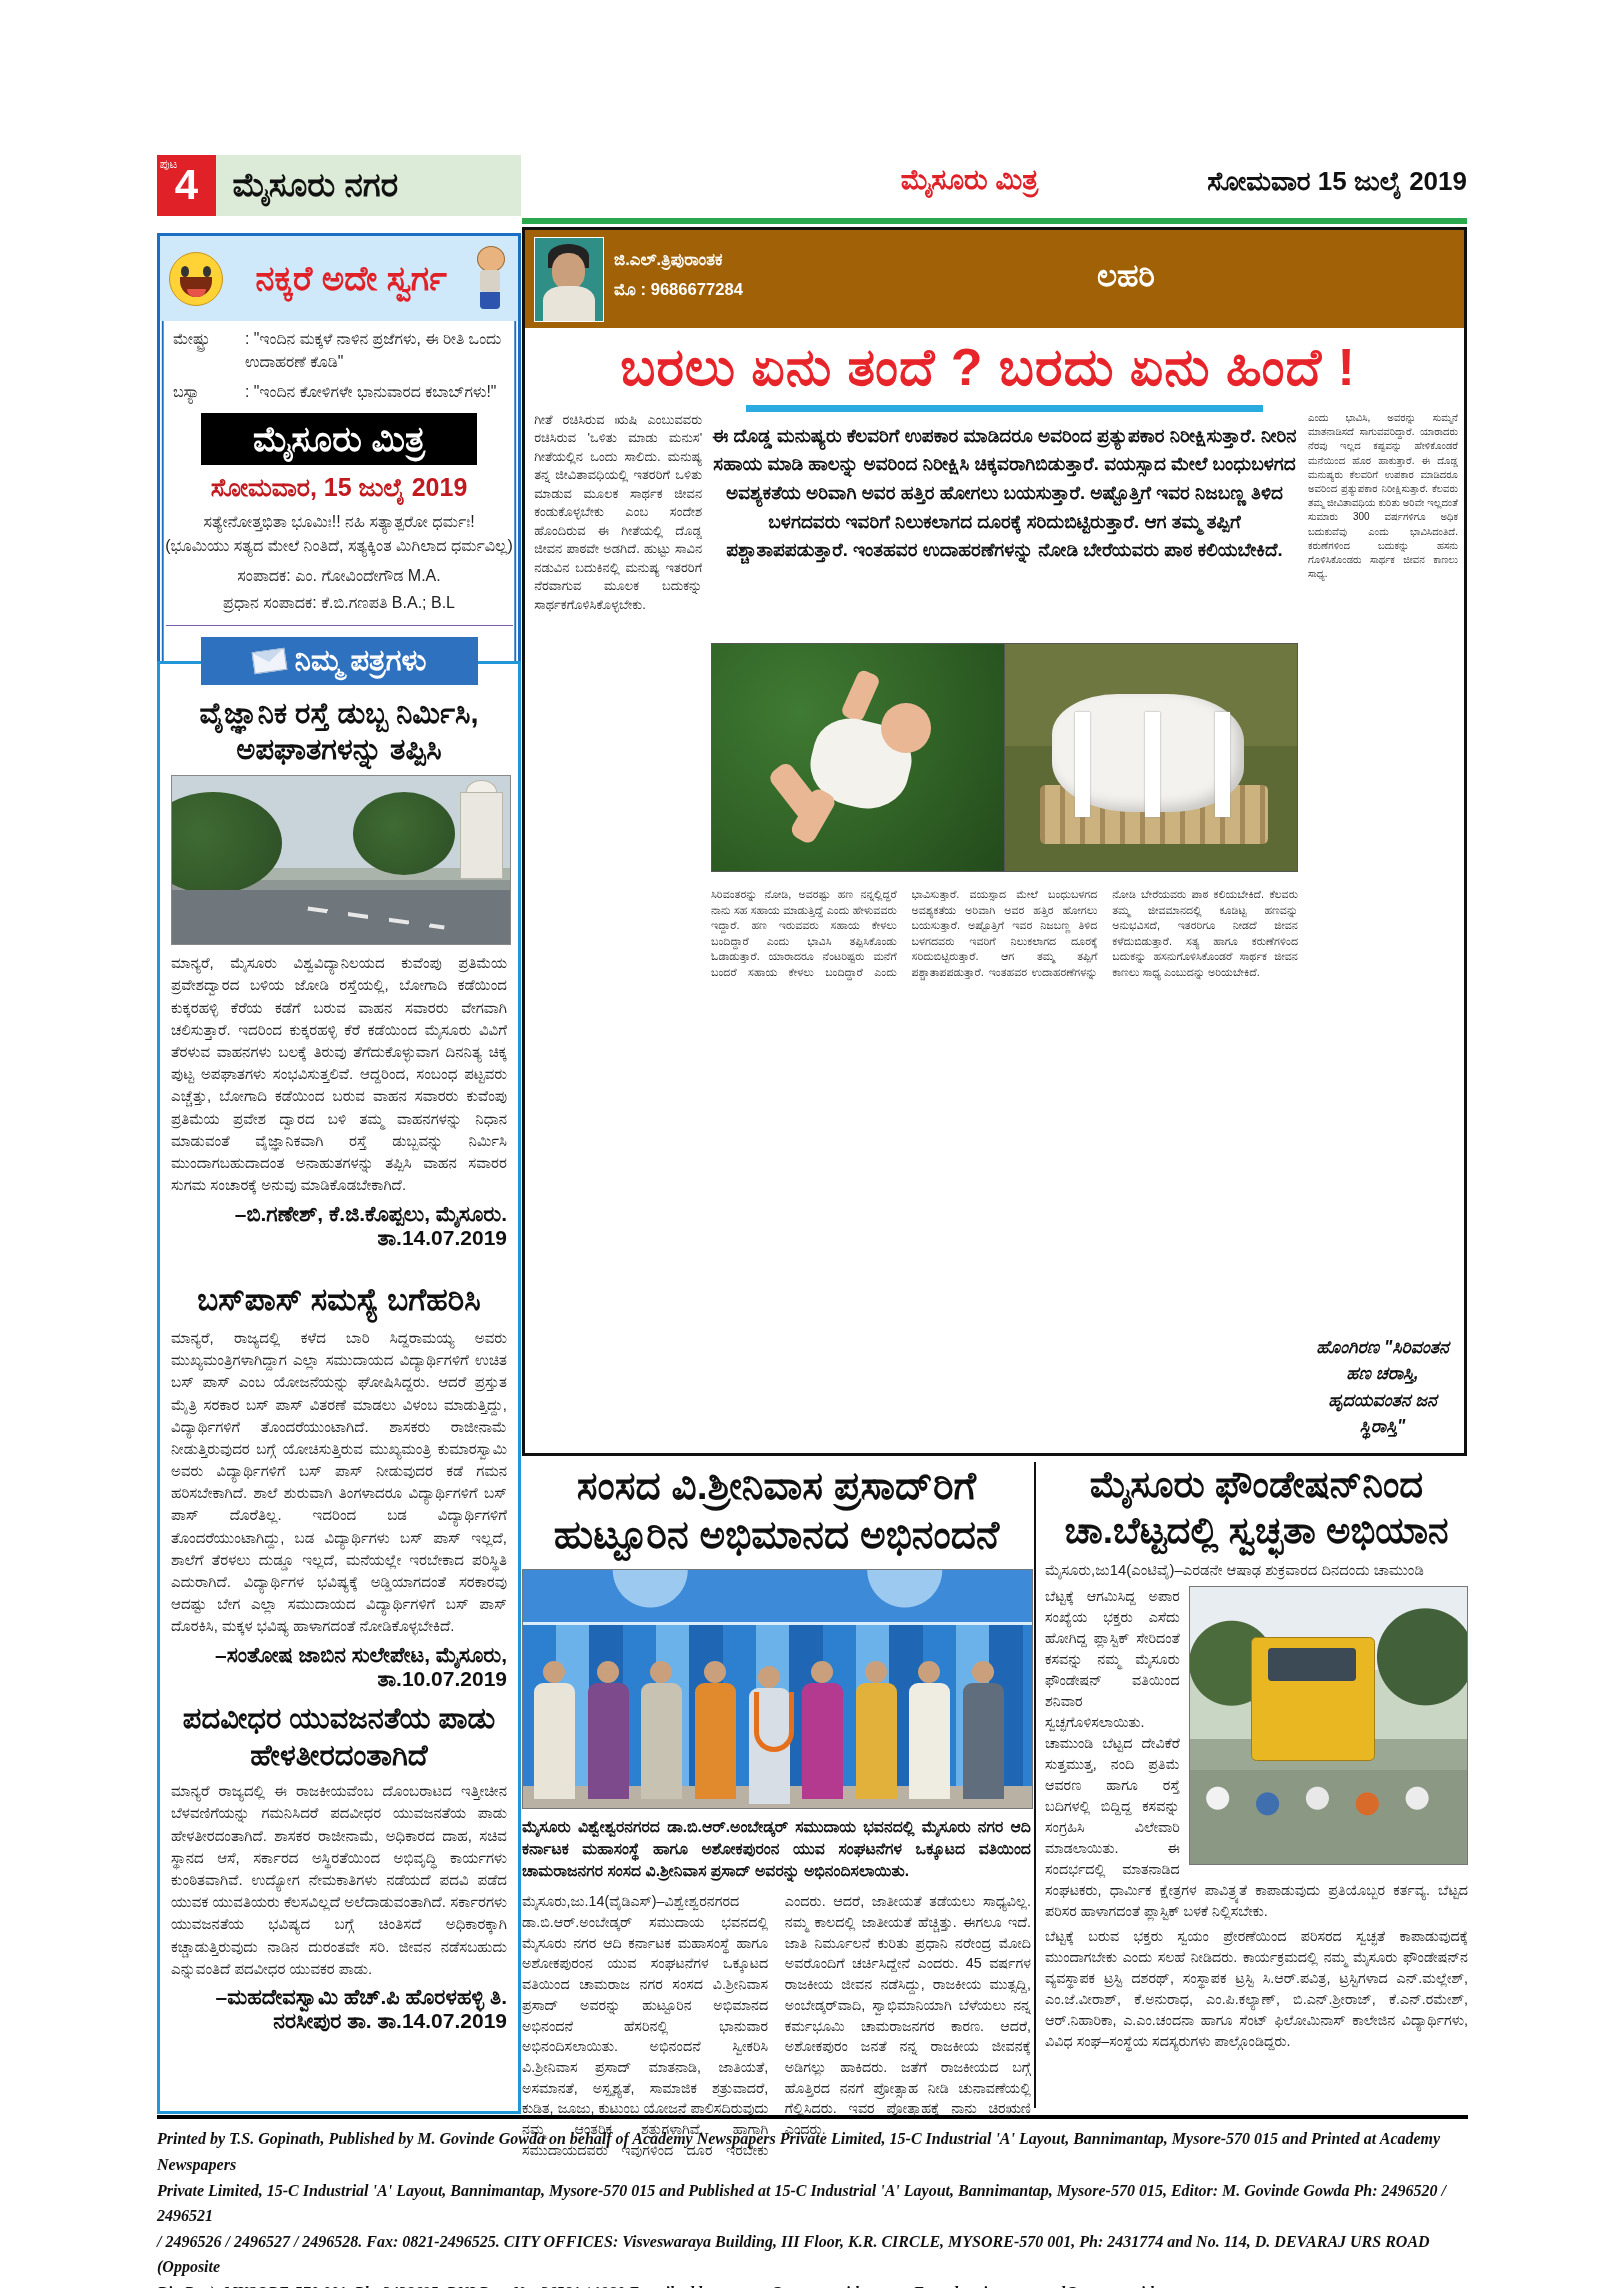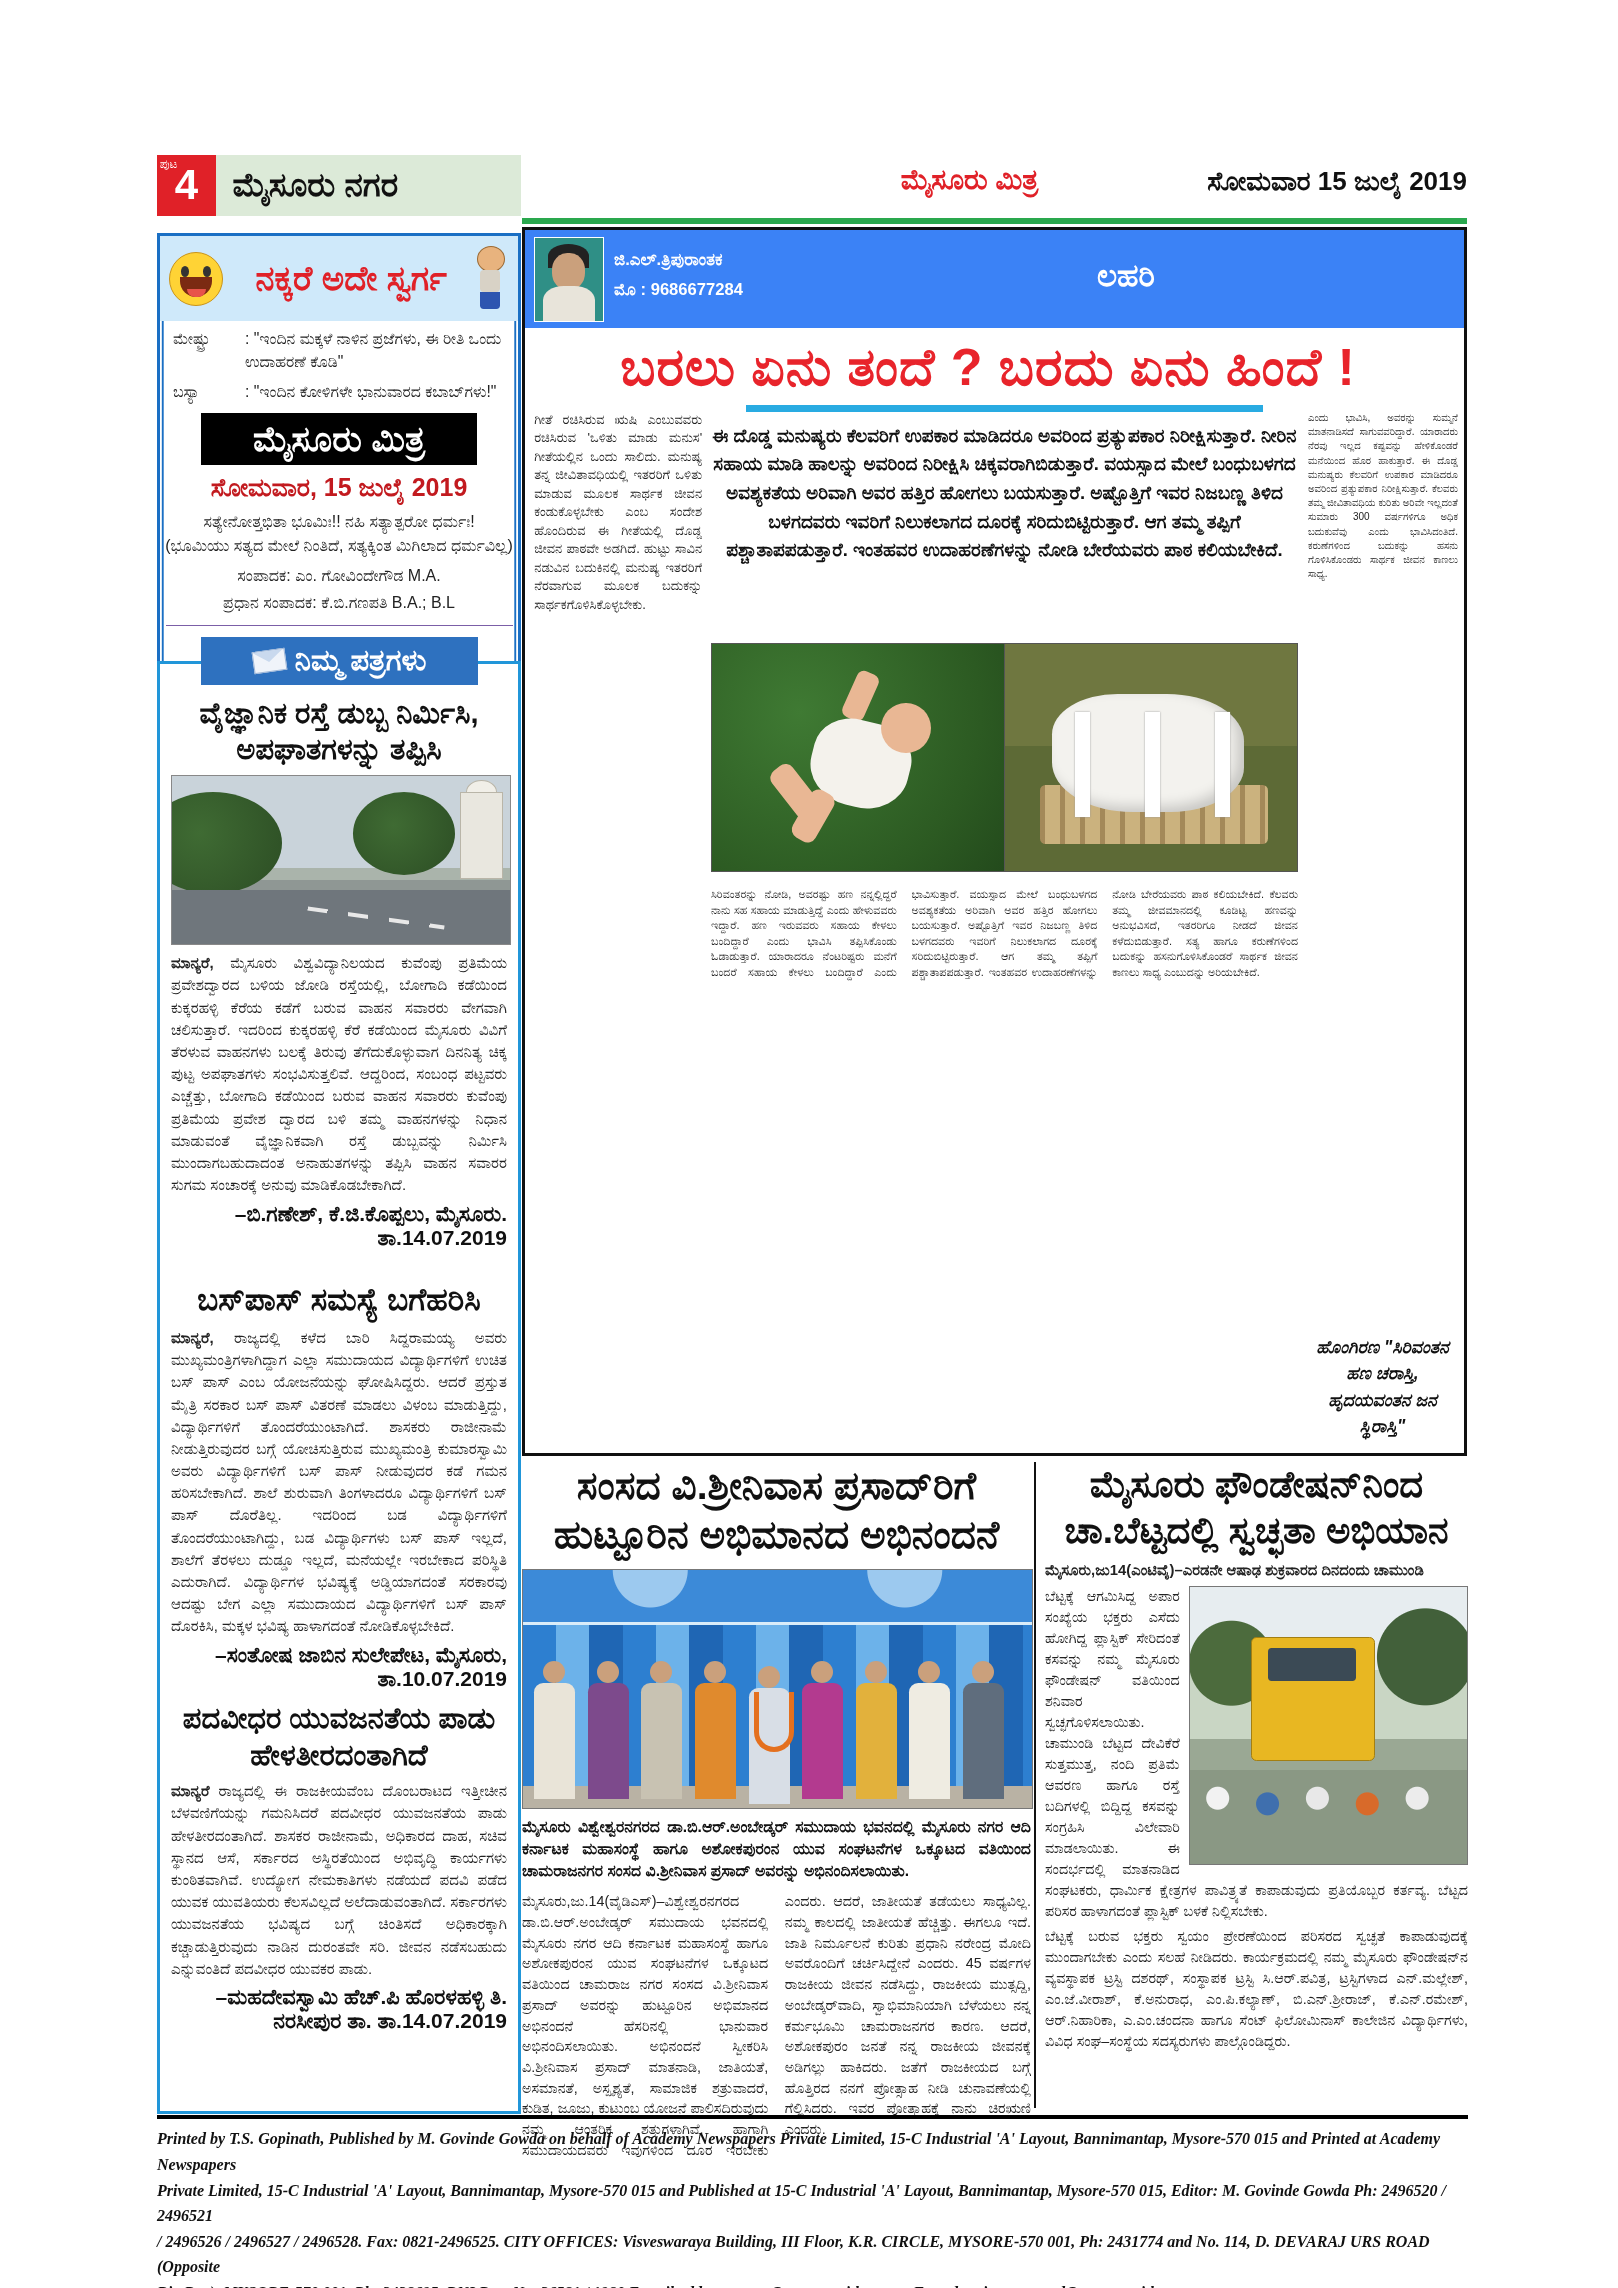--- a/index.html
+++ b/index.html
@@ -1,20 +1,20 @@
 <!DOCTYPE html>
 <html style="font-size:14.8px"><head>
 <meta charset="utf-8">
 <style>
   html,body{margin:0;padding:0;background:#f2f2ee;}
   .page{position:relative;width:1619px;height:2289px;background:#ffffff;
         font-family:"Liberation Sans",sans-serif;color:#1a1a1a;overflow:hidden;}
   .abs{position:absolute;}
   .jus{text-align:justify;}
-  .b{font-weight:bold;}
+  .b{font-weight:normal;}
 
   
   .page-badge{left:157px;top:155px;width:59px;height:61px;background:#e02128;color:#fff;}
   .page-badge .lbl{position:absolute;left:2.8px;top:1.8px;font-size:12px;}
   .page-badge .num{position:absolute;left:0;right:0;top:5.5px;font-size:42px;font-weight:bold;text-align:center;}
   .section-box{left:216px;top:155px;width:305px;height:61px;background:#dcead8;
                display:flex;align-items:center;padding-left:16.6px;box-sizing:border-box;
                font-size:33px;font-weight:bold;color:#111;}
   .masthead-center{left:831px;top:164px;width:277px;text-align:center;color:#e02128;
                    font-size:28px;font-weight:bold;}
@@ -67,21 +67,21 @@
   .road-photo .tower{position:absolute;right:7.4px;top:16.6px;width:41px;height:85px;background:#e9e7df;border:0.9px solid #b9b5a8;}
   .road-photo .dome{position:absolute;right:13px;top:3.7px;width:29.5px;height:22px;border-radius:50% 50% 0 0;background:#f1efe8;border:0.9px solid #b9b5a8;}
   .road-photo .road{position:absolute;left:0;right:0;bottom:0;height:54px;background:#6f767c;}
   .road-photo .lane{position:absolute;bottom:24px;left:40%;width:138px;height:3.7px;
                     background:repeating-linear-gradient(90deg,#e8e8e8 0 20px,transparent 20px 41px);transform:rotate(8deg);}
   .lt-body{font-size:15px;line-height:1.48;color:#222;margin-top:7.4px;}
   .lt-sign{font-size:21px;font-weight:bold;text-align:right;margin:5.5px 0 9.2px 0;color:#111;}
 
   
   .lahari{left:522px;top:227px;width:945px;height:1229px;border:3.7px solid #101010;box-sizing:border-box;background:#fff;}
-  .lahari-banner{position:absolute;left:0;top:0;right:0;height:98px;background:#3b82f6;}
+  .lahari-banner{position:absolute;left:0;top:0;right:0;height:98px;background:#a16207;}
   .author-photo{position:absolute;left:9.2px;top:7.4px;width:68px;height:83px;background:#2f8f86;border:1.8px solid #fff;overflow:hidden;}
   .author-photo .hair{position:absolute;left:13px;top:5.5px;width:41px;height:24px;border-radius:50% 50% 0 0;background:#222;}
   .author-photo .face{position:absolute;left:16.6px;top:14.8px;width:33px;height:37px;border-radius:46%;background:#caa07c;}
   .author-photo .shirt{position:absolute;left:7.4px;top:48px;width:52px;height:35px;border-radius:40% 40% 0 0;background:#e8e4da;}
   .author-name{position:absolute;left:89px;top:20px;color:#fff;font-size:16.6px;font-weight:bold;}
   .author-phone{position:absolute;left:89px;top:50px;color:#fff;font-size:16.6px;font-weight:bold;}
   .lahari-tag{position:absolute;left:572px;top:28px;color:#fff;font-size:31px;font-weight:bold;}
   .lahari-head{position:absolute;left:0;right:13px;top:107px;text-align:center;color:#e8242b;
                font-size:52px;font-weight:bold;letter-spacing:0.9px;}
   .lh-col-left{left:9.2px;top:181px;width:168px;height:1034px;font-size:13px;line-height:1.42;color:#222;overflow:hidden;}

